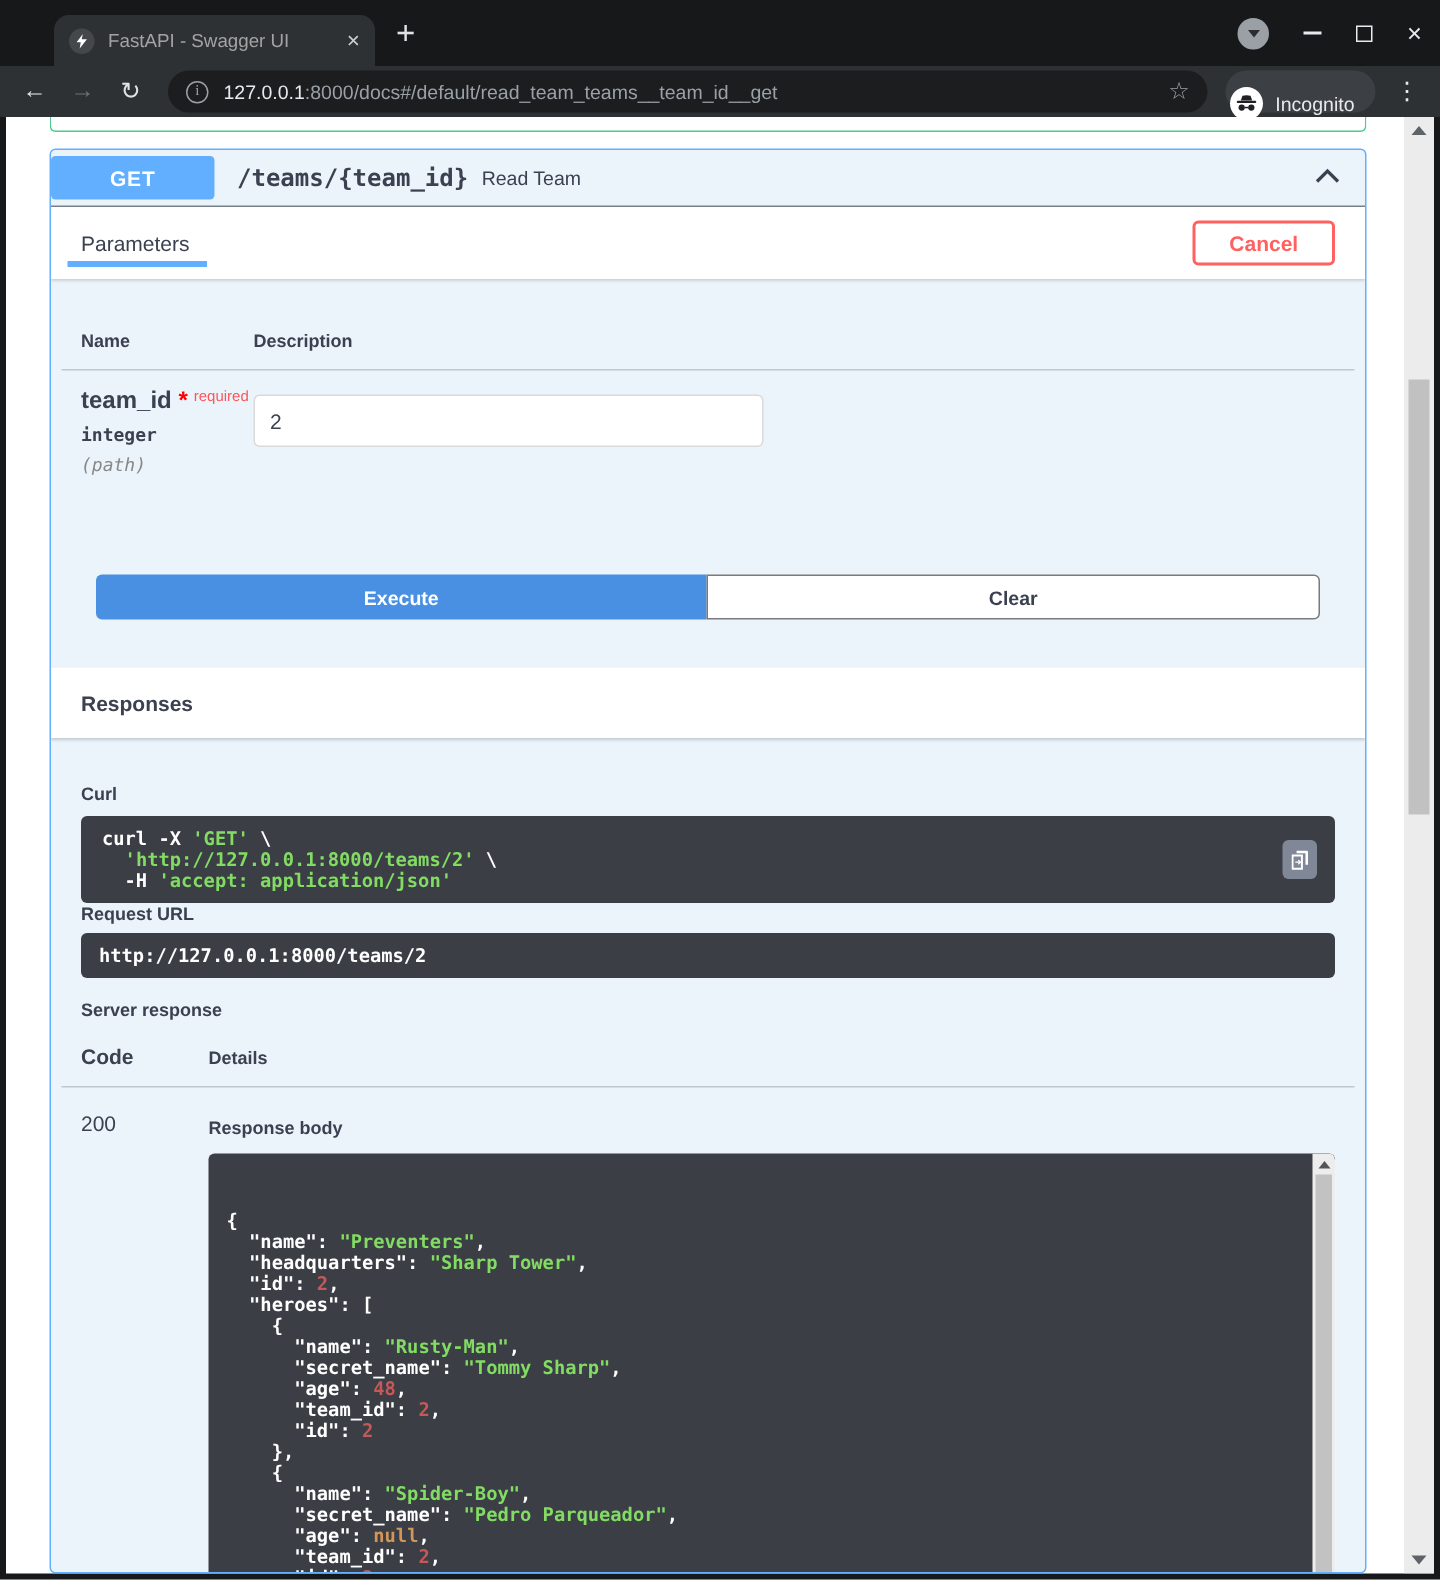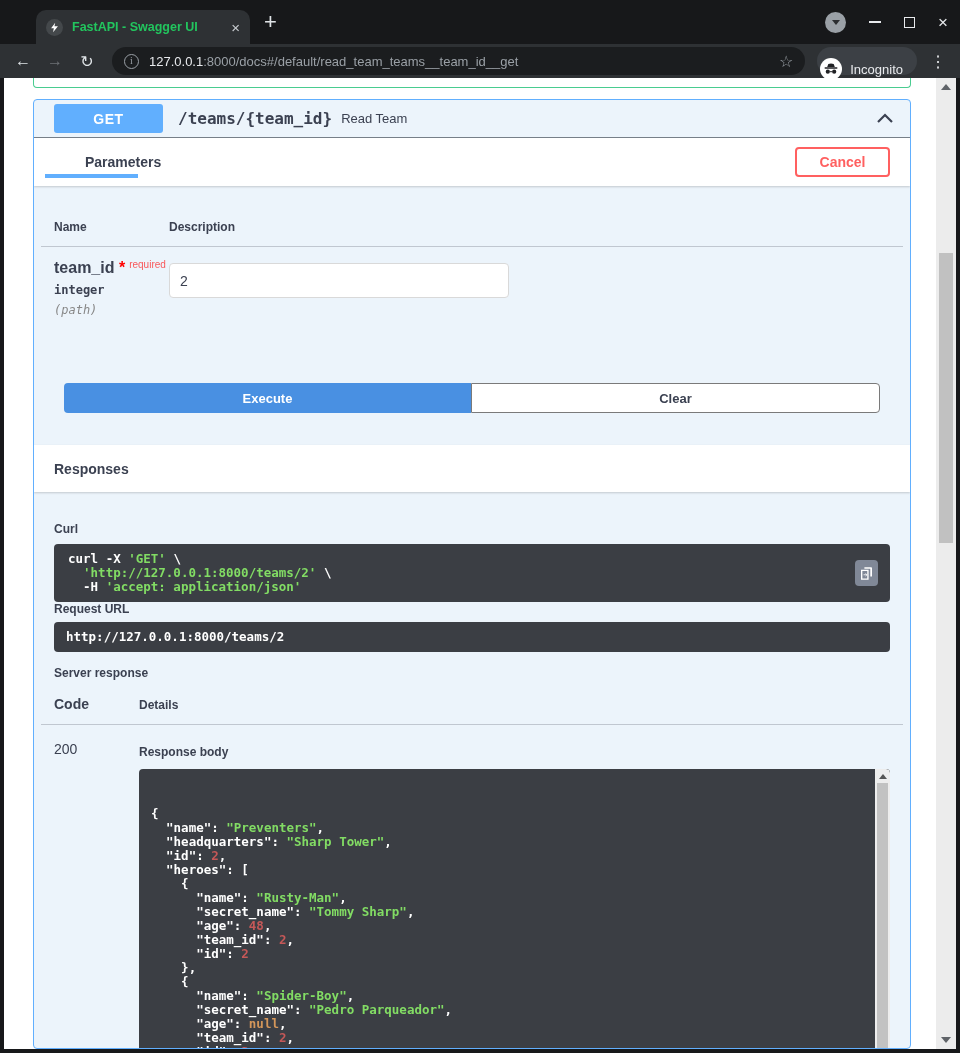--- a/index.html
+++ b/index.html
@@ -7,21 +7,21 @@
     margin: 0; width: 960px; height: 1053px; position: relative;
     background: #17181a; overflow: hidden;
     font-family: "Liberation Sans", sans-serif;
   }
   
   .tabstrip { position: absolute; top:0; left:0; right:0; height:44px; background:#17181a; }
   .tab { position:absolute; left:36px; top:10px; width:214px; height:34px; background:#2e3134;
          border-radius:10px 10px 0 0; display:flex; align-items:center; padding:0 10px; }
   .favicon { width:17px; height:17px; border-radius:50%; background:#44484b; flex:0 0 17px;
              display:flex; align-items:center; justify-content:center; margin-right:9px; }
-  .tab-title { color:#22c55e; font-size:12.5px; flex:1; white-space:nowrap; overflow:hidden;font-weight:bold; }
+  .tab-title { color:#a3a3a3; font-size:12.5px; flex:1; white-space:nowrap; overflow:hidden; }
   .tab-close { color:#c8ccd0; font-size:15px; margin-left:6px; line-height:15px; }
   .newtab { position:absolute; left:264px; top:11px; color:#dfe3e6; font-size:22px; line-height:22px; font-weight:300; }
   .winctls { position:absolute; right:12px; top:0; height:44px; display:flex; align-items:center; gap:23px; }
   .tabsearch { width:21px; height:21px; border-radius:50%; background:#9aa0a6; display:flex; align-items:center; justify-content:center; }
   .tabsearch i { width:0; height:0; border-left:4px solid transparent; border-right:4px solid transparent; border-top:5px solid #2b2d30; }
   .min-bar { width:12px; height:2px; background:#e8eaed; }
   .max-box { width:11px; height:11px; border:1.6px solid #e8eaed; }
   .win-x { color:#e8eaed; font-size:17px; line-height:17px; }
 
   .toolbar { position:absolute; top:44px; left:0; right:0; height:34px; background:#2e3134;
@@ -50,32 +50,32 @@
   .pagebar .arr-dn { bottom:6px; border-top:6px solid #5f6368; }
   .pagebar .thumb { position:absolute; left:3px; right:3px; top:175px; height:290px; background:#c1c1c1; }
 
   .content { position:absolute; top:0; left:0; right:20px; bottom:0; overflow:hidden; color:#3b4151; }
 
   
   .post-stub { margin-left:29px; width:878px; height:10px; background:#fff;
                border:1px solid #49cc90; border-top:none; border-radius:0 0 4px 4px; }
   .opblock { margin:11px 0 0 29px; width:878px; height:950px; border:1px solid #61affe;
              border-radius:4px; background:#ecf4fb; overflow:hidden; }
-  .op-summary { height:38px; display:flex; align-items:center; padding:0 16px 0 20px;
+  .op-summary { height:38px; display:flex; align-items:center; padding:0 16px 0 0;
                 border-bottom:1px solid rgba(25,35,45,.55); cursor:pointer; }
   .method-badge { width:109px; height:29px; background:#61affe; border-radius:3px; color:#fff;
                   font-weight:bold; font-size:14px; letter-spacing:.5px; display:flex;
                   align-items:center; justify-content:center; }
   .op-path { font-family:"DejaVu Sans Mono",monospace; font-weight:bold; font-size:16px; margin-left:15px; }
   .op-desc { font-size:13px; margin-left:9px; flex:1; }
 
   .section-header { height:48px; background:#fff; box-shadow:0 1px 2px rgba(0,0,0,.18);
                     display:flex; align-items:center; justify-content:space-between;
                     padding:0 20px; position:relative; }
-  .tab-label { font-size:14px; font-weight:bold;margin-left:31px; }
+  .tab-label { font-size:14px; font-weight:normal; }
   .tab-underline { position:absolute; left:11px; bottom:8px; width:93px; height:4px; background:#61affe; }
   .cancel-btn { width:95px; height:30px; border:2px solid #ff6060; border-radius:4px; background:transparent;
                 color:#ff6060; font-weight:bold; font-size:14px; font-family:"Liberation Sans",sans-serif; }
 
   .params-section { padding:20px 20px 32px; }
   .t-headers { display:flex; font-size:12px; font-weight:bold; margin:0 -13px; padding:14px 13px 12px;
                border-bottom:1px solid rgba(59,65,81,.25); }
   .t-col1 { width:115px; }
   .param-row { display:flex; padding-top:12px; }
   .p-name { font-size:16px; font-weight:bold; }

